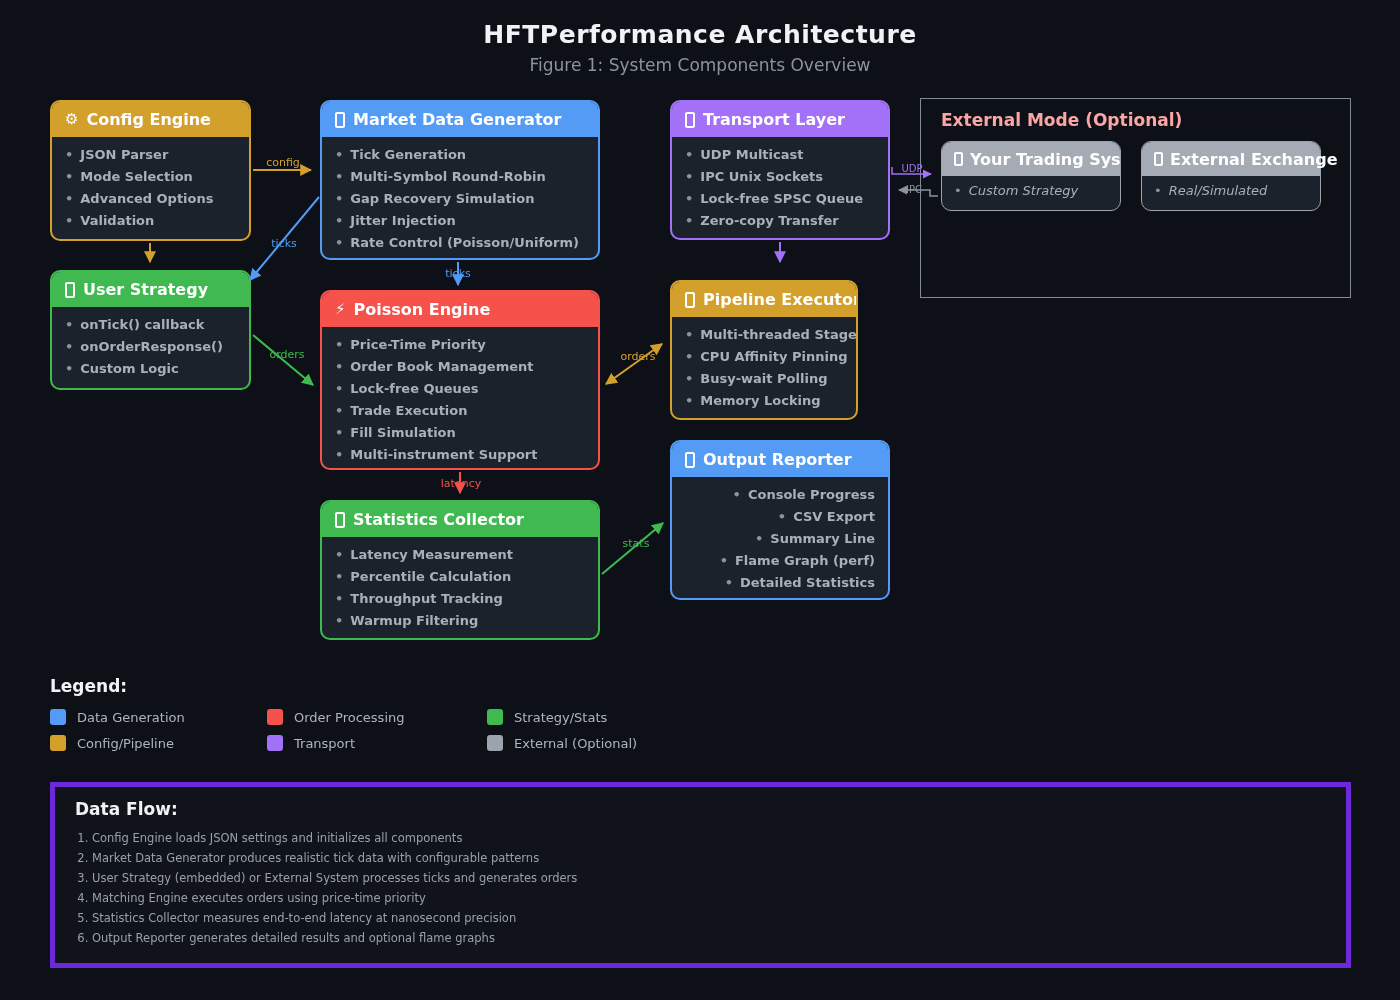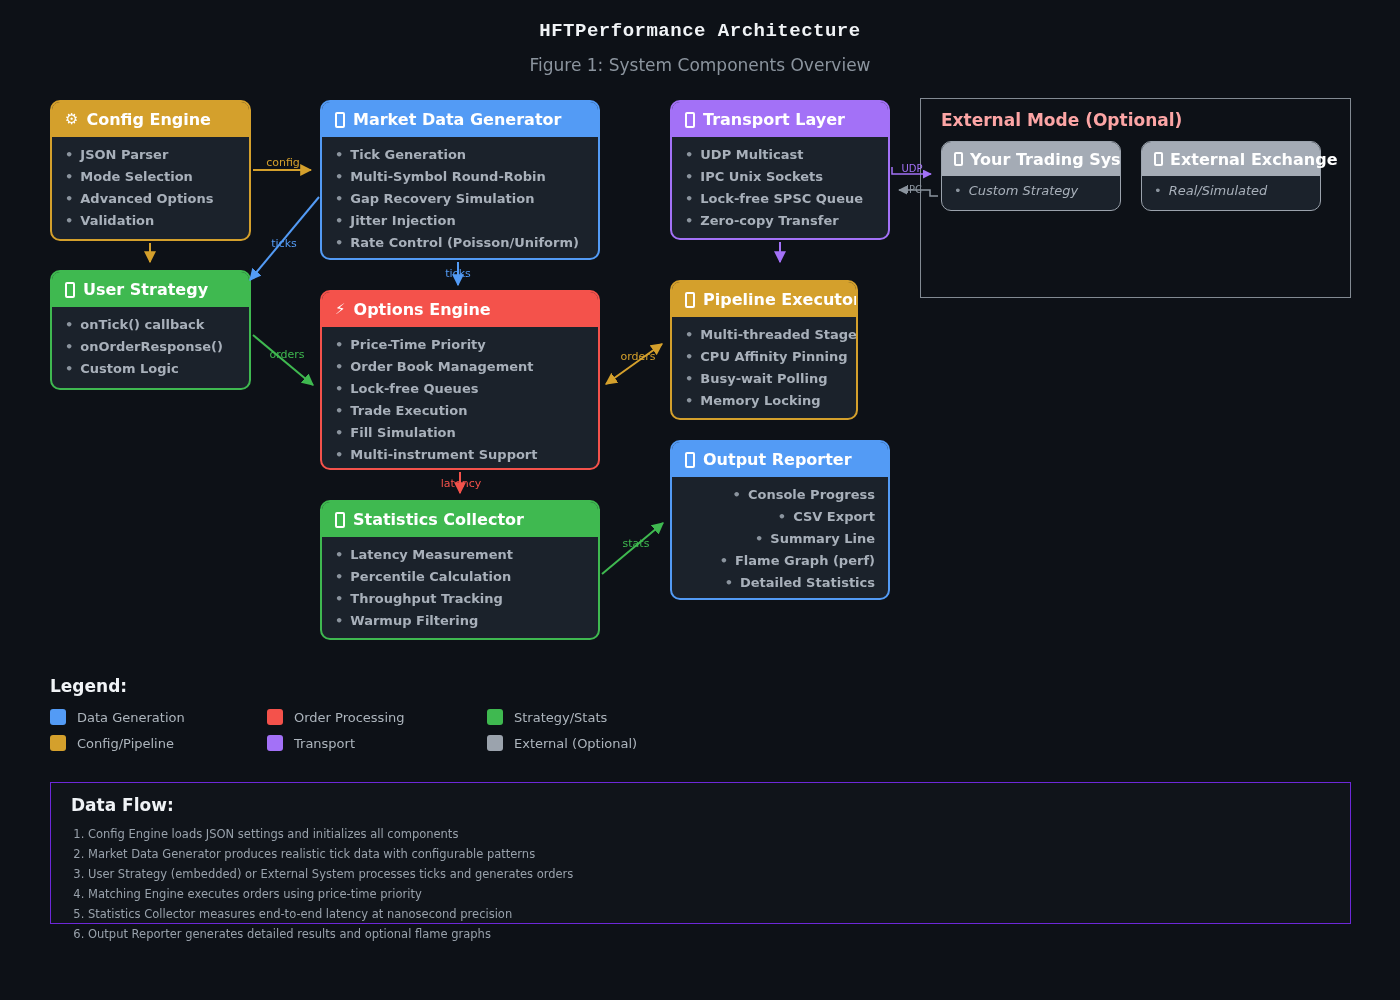--- a/index.html
+++ b/index.html
@@ -1,20 +1,20 @@
 <!DOCTYPE html>
 <html><head>
 <meta charset="utf-8">
 <style>
   html,body{margin:0;padding:0;background:#0d1117;}
   body{font-family:"DejaVu Sans","Liberation Sans",sans-serif;}
   .canvas{position:relative;width:1400px;height:1000px;background:#0d1117;overflow:hidden;}
 
   .page-title{position:absolute;top:20px;left:0;width:100%;text-align:center;
-    color:#f0f3f6;font-size:19px;font-weight:bold;letter-spacing:.5px;font-family:Liberation Mono, monospace;}
+    color:#f0f3f6;font-size:25px;font-weight:bold;letter-spacing:.5px;}
   .page-subtitle{position:absolute;top:55px;left:0;width:100%;text-align:center;
     color:#8b949e;font-size:17px;}
 
   .box{position:absolute;background:#1b222b;border:2px solid;border-radius:10px;
     box-sizing:border-box;overflow:hidden;}
   .box-header{color:#fff;font-weight:bold;font-size:16px;height:35px;box-sizing:border-box;
     padding:0 13px;display:flex;align-items:center;gap:8px;white-space:nowrap;}
   .box-items{list-style:none;margin:7px 0 0;padding:0 13px;font-weight:bold;}
   .box-items li{font-size:13px;color:#a8b0ba;line-height:22px;white-space:nowrap;}
   .box-items li::before{content:"•";margin-right:7px;color:#8b949e;}
@@ -44,22 +44,22 @@
   .card-items li{font-size:13px;color:#a8b0ba;}
   .card-items li::before{content:"•";margin-right:7px;color:#8b949e;}
 
   .legend{position:absolute;left:50px;top:676px;}
   .legend-title{font-size:17px;font-weight:bold;color:#f0f3f6;margin:0 0 13px;}
   .legend-grid{display:grid;grid-template-columns:217px 220px auto;row-gap:10px;}
   .legend-entry{display:flex;align-items:center;gap:11px;}
   .swatch{width:16px;height:16px;border-radius:3px;flex:none;}
   .legend-label{font-size:13px;color:#adb5bd;}
 
-  .dataflow{position:absolute;left:50px;top:782px;width:1301px;height:142px;
-    border:1px solid #6d28d9;background:rgba(255,255,255,0.015);box-sizing:border-box;}
+  .dataflow{position:absolute;left:50px;top:782px;width:1301px;height:186px;
+    border:5px solid #6d28d9;background:rgba(255,255,255,0.015);box-sizing:border-box;}
   .dataflow-title{margin:12px 0 9px 20px;font-size:17px;font-weight:bold;color:#f0f3f6;}
   .dataflow ol{margin:0 0 0 20px;padding-left:17px;}
   .dataflow li{font-size:11.5px;color:#98a1ab;line-height:20px;}
   .dataflow li::marker{color:#98a1ab;}
 
   .arrows{position:absolute;left:0;top:0;pointer-events:none;}
   .al{font-size:11px;font-family:"DejaVu Sans","Liberation Sans",sans-serif;}
   .al-s{font-size:10px;font-family:"DejaVu Sans","Liberation Sans",sans-serif;}
 </style>
 </head>
@@ -105,21 +105,21 @@
       <li>Multi-Symbol Round-Robin</li>
       <li>Gap Recovery Simulation</li>
       <li>Jitter Injection</li>
       <li>Rate Control (Poisson/Uniform)</li>
     </ul>
   </div>
 
   <div class="box red" style="left:320px;top:290px;width:280px;height:180px;">
     <div class="box-header">
       <span class="glyph">⚡</span>
-      <span>Options Engine</span>
+      <span>Poisson Engine</span>
     </div>
     <ul class="box-items">
       <li>Price-Time Priority</li>
       <li>Order Book Management</li>
       <li>Lock-free Queues</li>
       <li>Trade Execution</li>
       <li>Fill Simulation</li>
       <li>Multi-instrument Support</li>
     </ul>
   </div>

